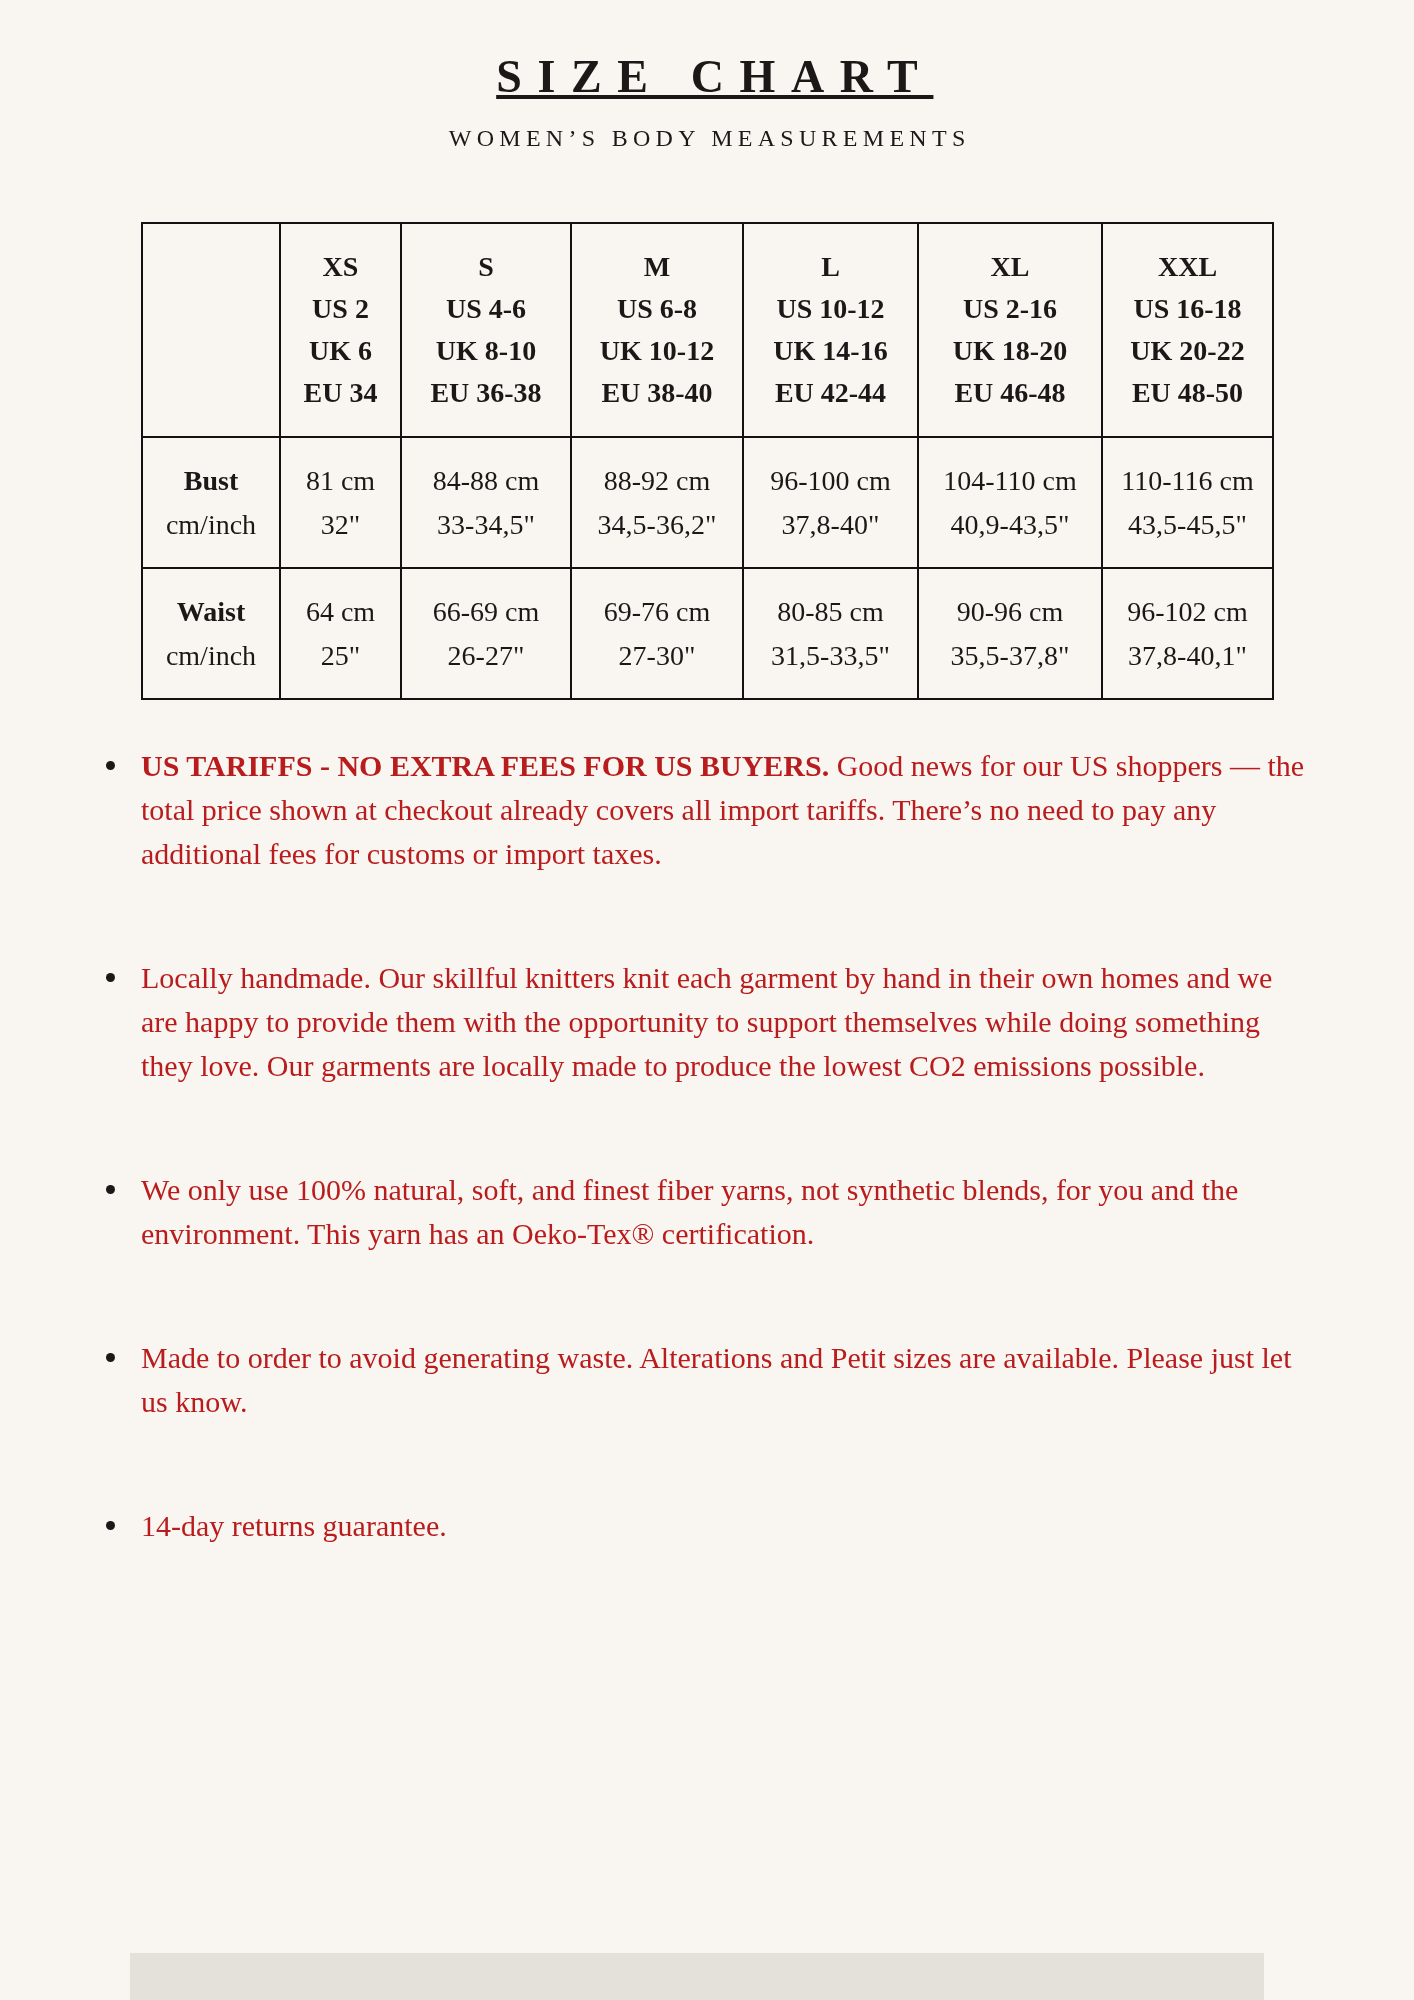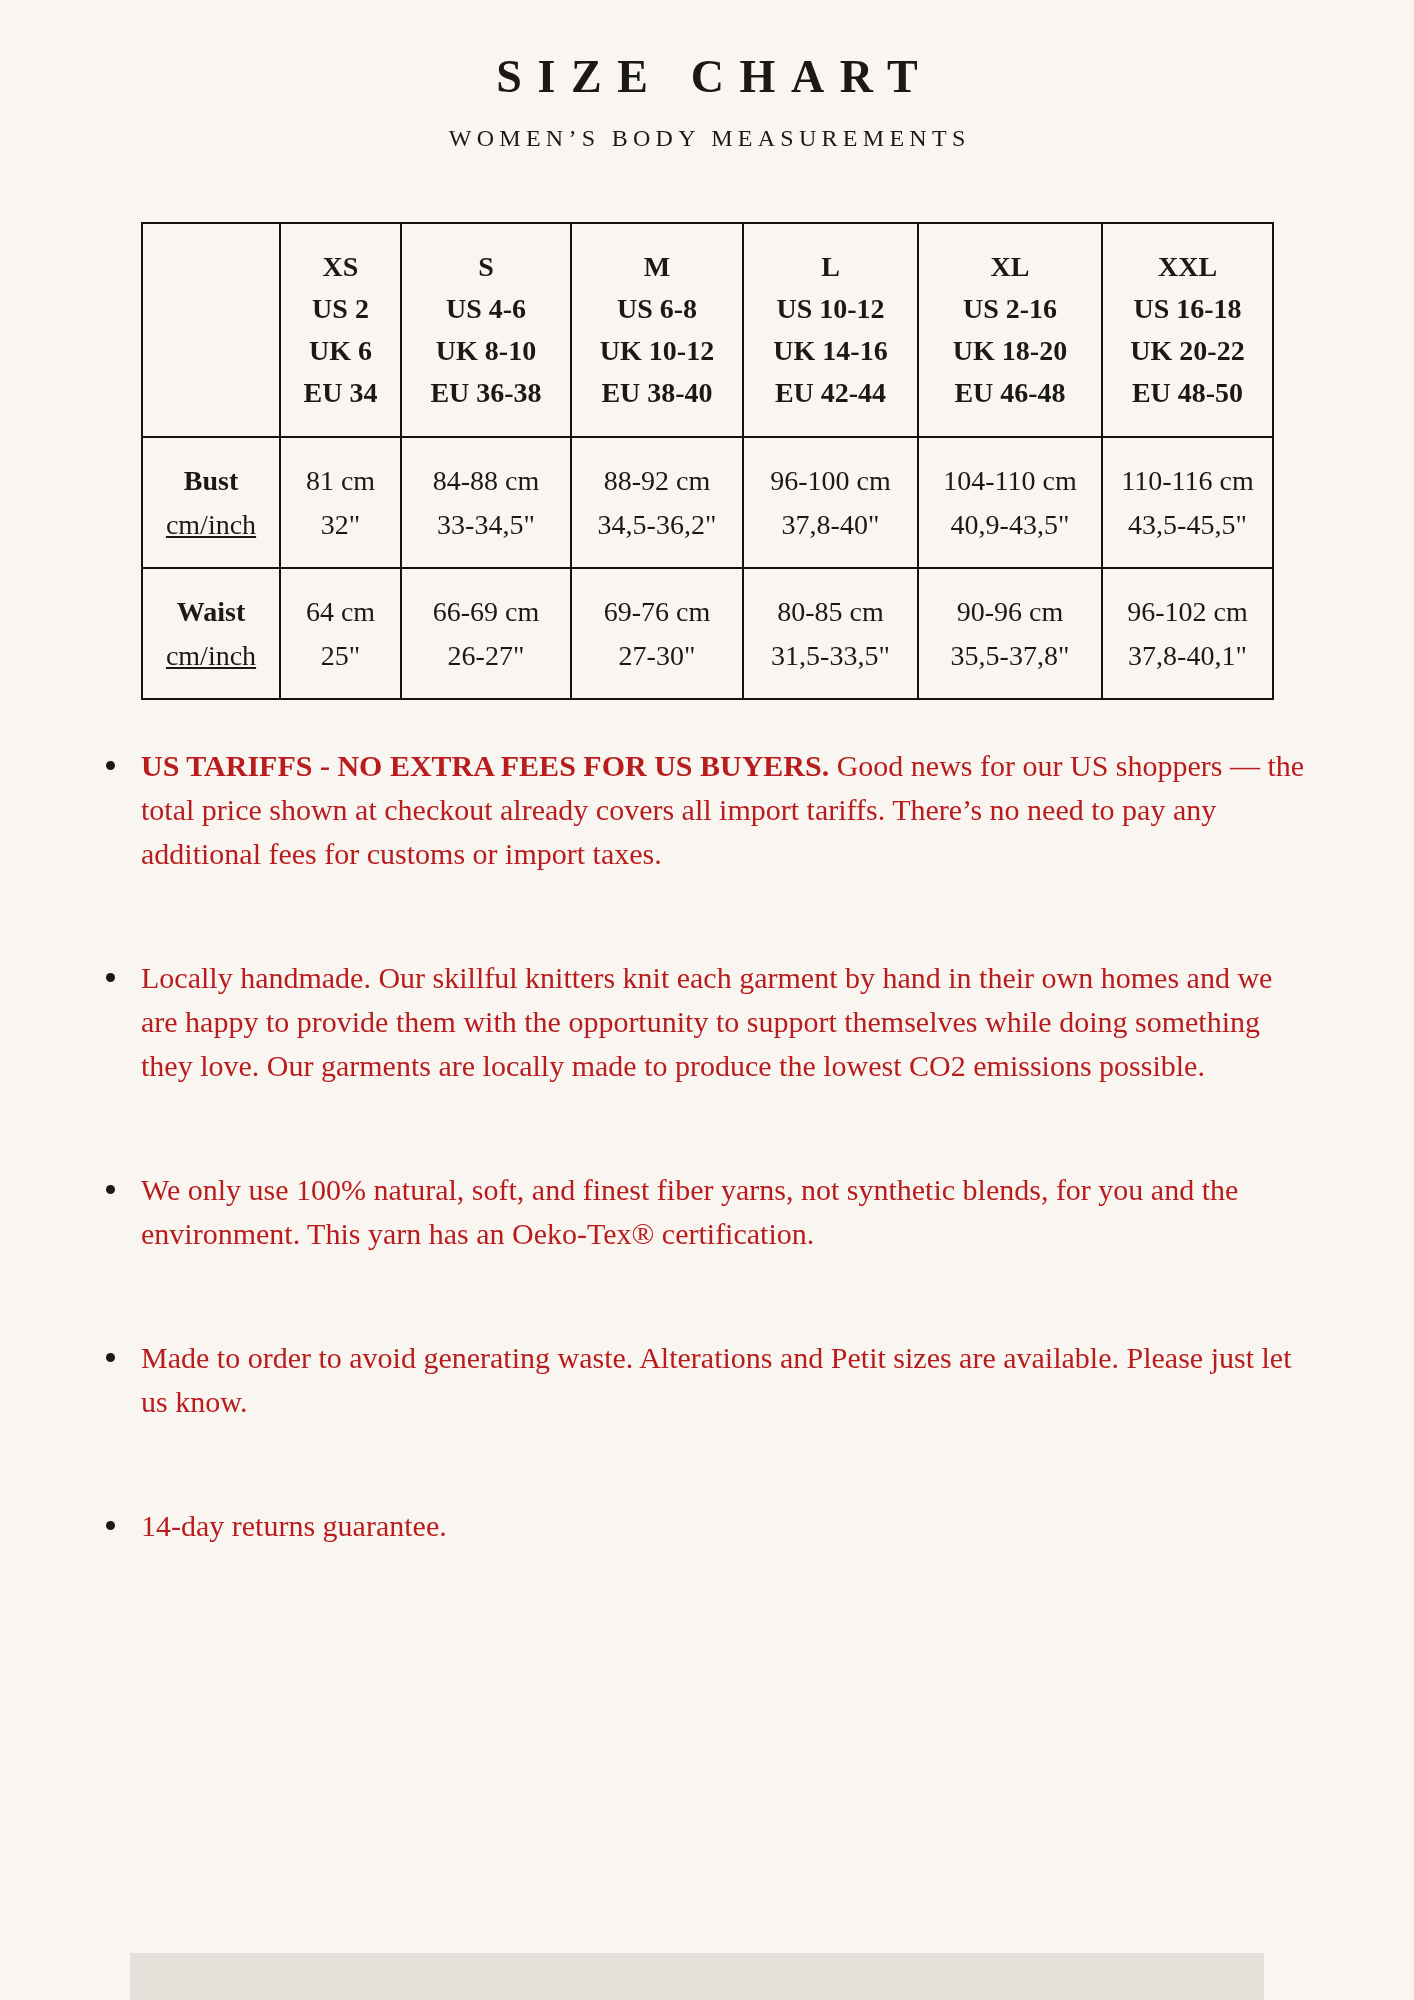--- a/index.html
+++ b/index.html
@@ -18,20 +18,21 @@
 
   
   .page-title {
     padding-top: 50px;
     text-align: center;
     font-size: 46px;
     font-weight: 600;
     letter-spacing: 0.34em;
     text-indent: 0.34em; 
     color: #1b1918;
+    text-decoration: underline;
   }
   .page-subtitle {
     margin-top: 22px;
     text-align: center;
     font-size: 24px;
     font-weight: normal;
     letter-spacing: 0.22em;
     text-indent: 0.22em;
     color: #1b1918;
   }
@@ -68,21 +69,20 @@
   .row-label {
     font-size: 28px;
     font-weight: bold;
     line-height: 44px;
     color: #1b1918;
   }
   .row-unit {
     font-size: 28px;
     line-height: 44px;
     color: #1b1918;
-    text-decoration: underline;
   }
 
   
   ul.notes {
     list-style: none;
     position: absolute;
     left: 104px;
     top: 744px;
     width: 1208px;
     margin: 0;

